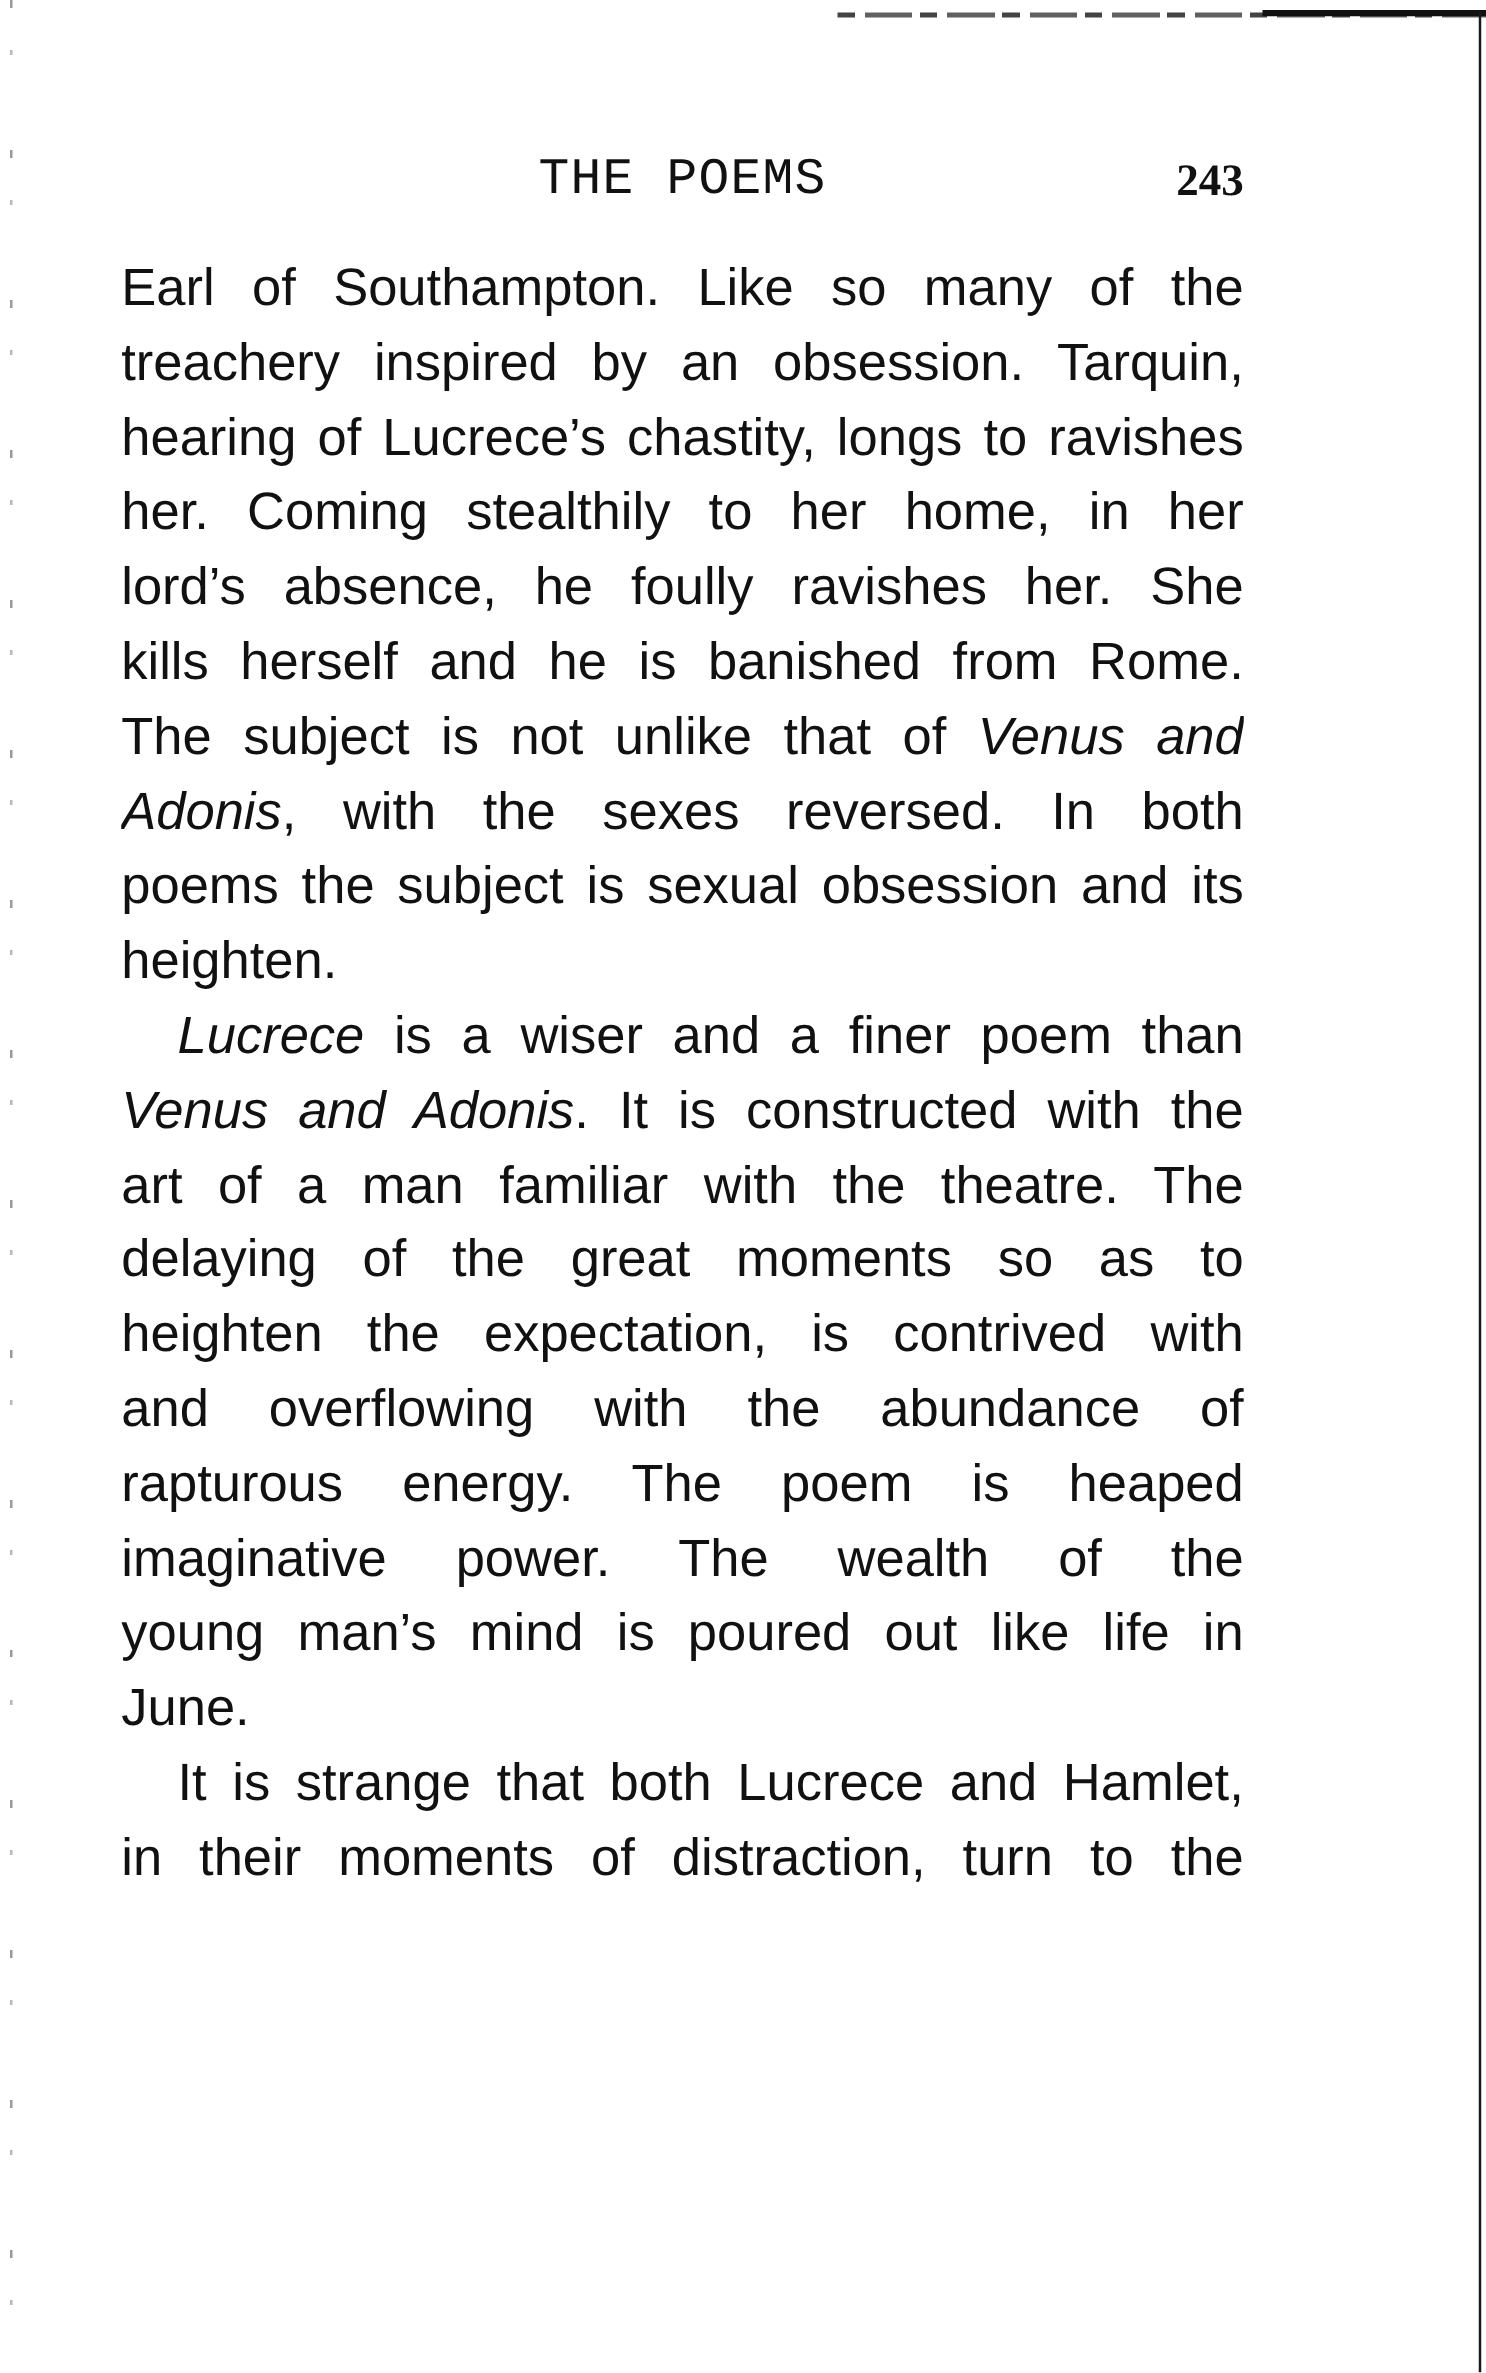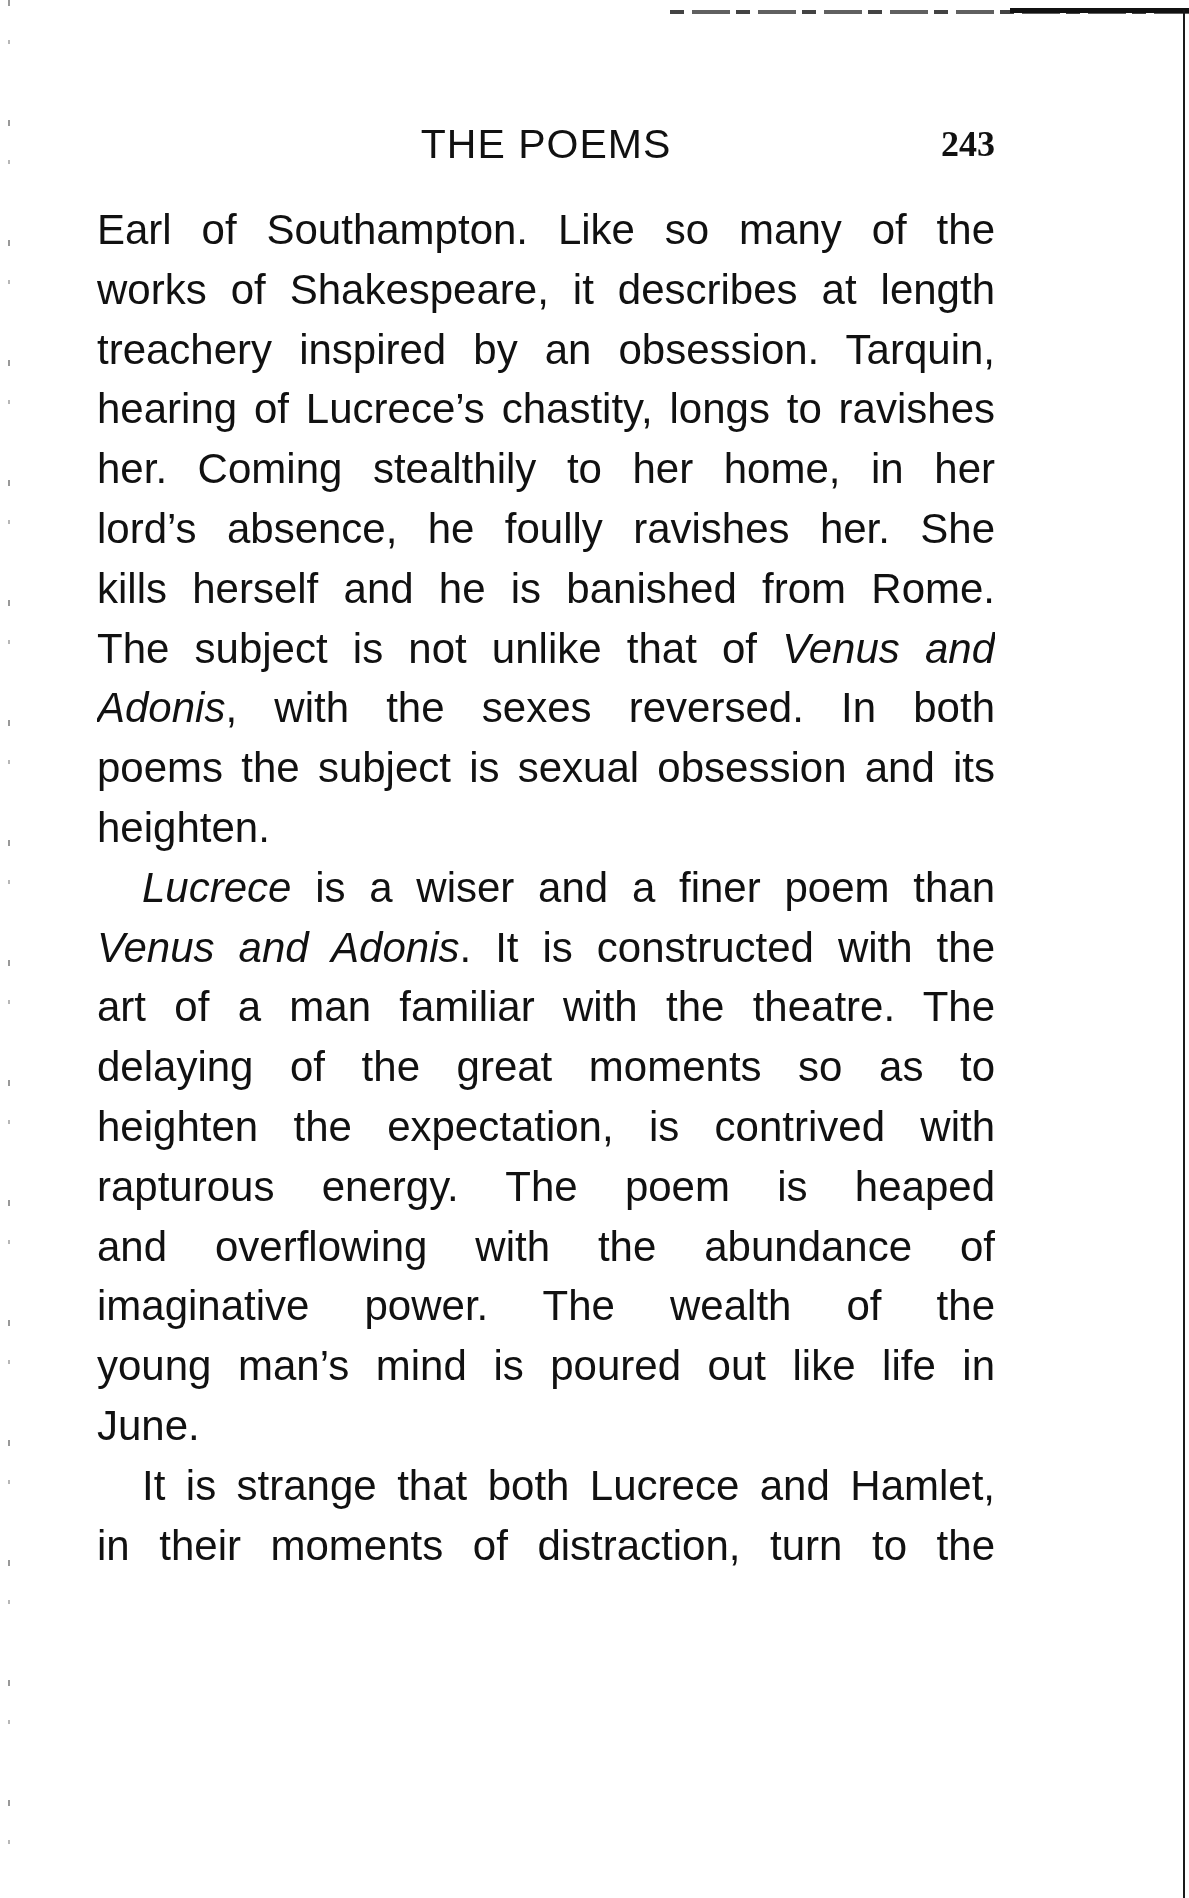--- a/index.html
+++ b/index.html
@@ -33,21 +33,21 @@
     position: absolute; top: 0; left: 8px; width: 2px; height: 1898px;
     background: repeating-linear-gradient(180deg, #555 0 6px, transparent 6px 40px, #888 40px 44px, transparent 44px 120px);
     opacity: 0.6;
   }
   .running-head {
     position: absolute; left: 97px; top: 120px; width: 898px; height: 48px;
   }
   .running-title {
     position: absolute; left: 0; right: 0; top: 0;
     text-align: center;
-    font-family: Liberation Sans, sans-serif;
+    font-family: Liberation Mono, monospace;
     font-size: 41px; letter-spacing: 1px;
     line-height: 48px;
   }
   .page-number {
     position: absolute; right: 0; top: 0;
     font-family: "Liberation Serif", serif;
     font-weight: bold;
     font-size: 36px; line-height: 48px;
   }
   .body-text {
@@ -77,36 +77,35 @@
   <div class="edge-top2"></div>
   <div class="edge-right"></div>
 
   <div class="running-head">
     <span class="running-title">THE POEMS</span>
     <span class="page-number">243</span>
   </div>
 
   <div class="body-text" id="body-text">
       <div class="line">Earl of Southampton.  Like so many of the</div>
-      <div class="line">works of Shakespeare, it describes at length</div>
       <div class="line">treachery inspired by an obsession. Tarquin,</div>
       <div class="line">hearing of Lucrece’s chastity, longs to ravishes</div>
       <div class="line">her. Coming stealthily to her home, in her</div>
       <div class="line">lord’s absence, he foully ravishes her. She</div>
       <div class="line">kills herself and he is banished from Rome.</div>
       <div class="line"><span>The subject is not unlike that of </span><span class="it">Venus and</span></div>
       <div class="line"><span class="it">Adonis</span><span>, with the sexes reversed. In both</span></div>
       <div class="line">poems the subject is sexual obsession and its</div>
       <div class="line last">heighten.</div>
       <div class="line indent"><span class="it">Lucrece</span><span> is a wiser and a finer poem than</span></div>
       <div class="line"><span class="it">Venus and Adonis</span><span>. It is constructed with the</span></div>
       <div class="line">art of a man familiar with the theatre. The</div>
       <div class="line">delaying of the great moments so as to</div>
       <div class="line">heighten the expectation, is contrived with</div>
+      <div class="line">and overflowing with the abundance of</div>
       <div class="line">rapturous energy. The poem is heaped</div>
-      <div class="line">and overflowing with the abundance of</div>
       <div class="line">imaginative power. The wealth of the</div>
       <div class="line">young man’s mind is poured out like life in</div>
       <div class="line last">June.</div>
       <div class="line indent">It is strange that both Lucrece and Hamlet,</div>
       <div class="line">in their moments of distraction, turn to the</div>
     </div>
 </div>
 
 </body></html>

